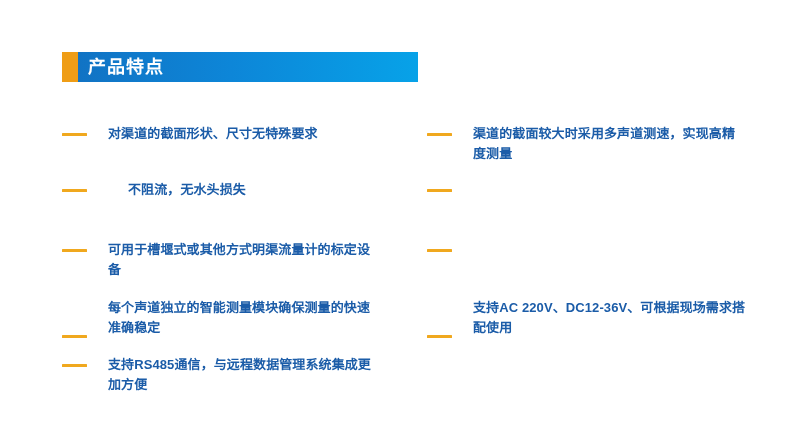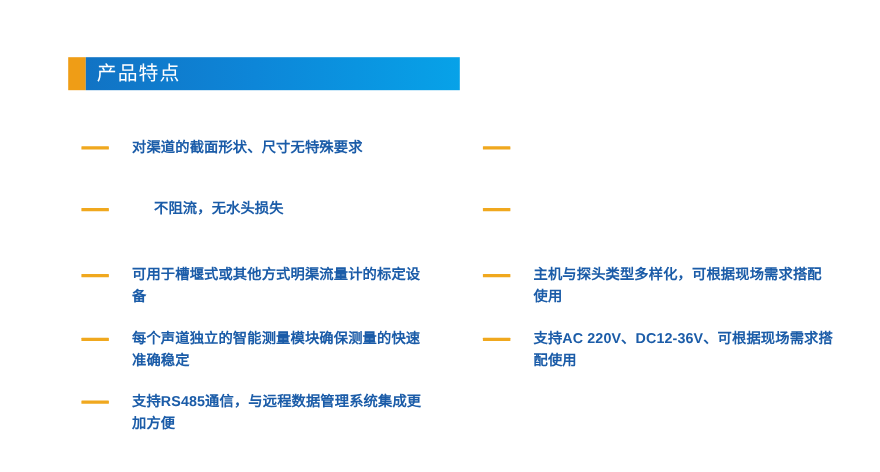--- a/index.html
+++ b/index.html
@@ -25,20 +25,21 @@
 
   
   .header-bar {
     position: absolute;
     left: 62px;
     top: 52px;
     width: 356px;
     height: 30px;
     display: flex;
     align-items: stretch;
+    font-weight: bold;
   }
   .header-accent {
     width: 16px;
     height: 100%;
     background: #EF9D16;
     flex: 0 0 auto;
   }
   .header-blue {
     flex: 1 1 auto;
     height: 100%;
@@ -51,21 +52,21 @@
     font-size: 18px;
     line-height: 1;
     letter-spacing: 1px;
     padding-left: 10px;
     white-space: nowrap;
   }
 
   
   .columns {
     position: absolute;
-    left: 12px;
+    left: 0;
     top: 112px;
     width: 638px;
     height: 300px;
   }
   .column {
     position: absolute;
     top: 0;
     width: 320px;
   }
   .column-left  { left: 62px; }
@@ -95,21 +96,21 @@
     font-weight: bold;
     letter-spacing: 0.1px;
     text-align: left;
   }
   .column-right .feature-text { margin-left: 21px; }
 
   
   .pos-0 { top: 12px; }
   .pos-1 { top: 68px; gap: 20px; }
   .pos-2 { top: 128px; }
-  .pos-3 { top: 186px; }
+  .pos-3 { top: 186px; align-items: flex-end; }
   .pos-4 { top: 243px; }
 </style>
 </head>
 <body>
 
 <div class="slide">
 
   <div class="header-bar">
     <div class="header-accent"></div>
     <div class="header-blue">
@@ -145,29 +146,29 @@
         <span class="bullet-dash"></span>
         <span class="feature-text">支持RS485通信，与远程数据管理系统集成更加方便</span>
       </div>
 
     </div>
 
     <div class="column column-right">
 
       <div class="feature-item pos-0">
         <span class="bullet-dash"></span>
+        <span class="feature-text">渠道的截面较大时采用多声道测速，实现高精度测量</span>
       </div>
 
       <div class="feature-item pos-1">
         <span class="bullet-dash"></span>
       </div>
 
       <div class="feature-item pos-2">
         <span class="bullet-dash"></span>
-        <span class="feature-text">主机与探头类型多样化，可根据现场需求搭配使用</span>
       </div>
 
       <div class="feature-item pos-3">
         <span class="bullet-dash"></span>
         <span class="feature-text">支持AC 220V、DC12-36V、可根据现场需求搭配使用</span>
       </div>
 
     </div>
 
   </div>

